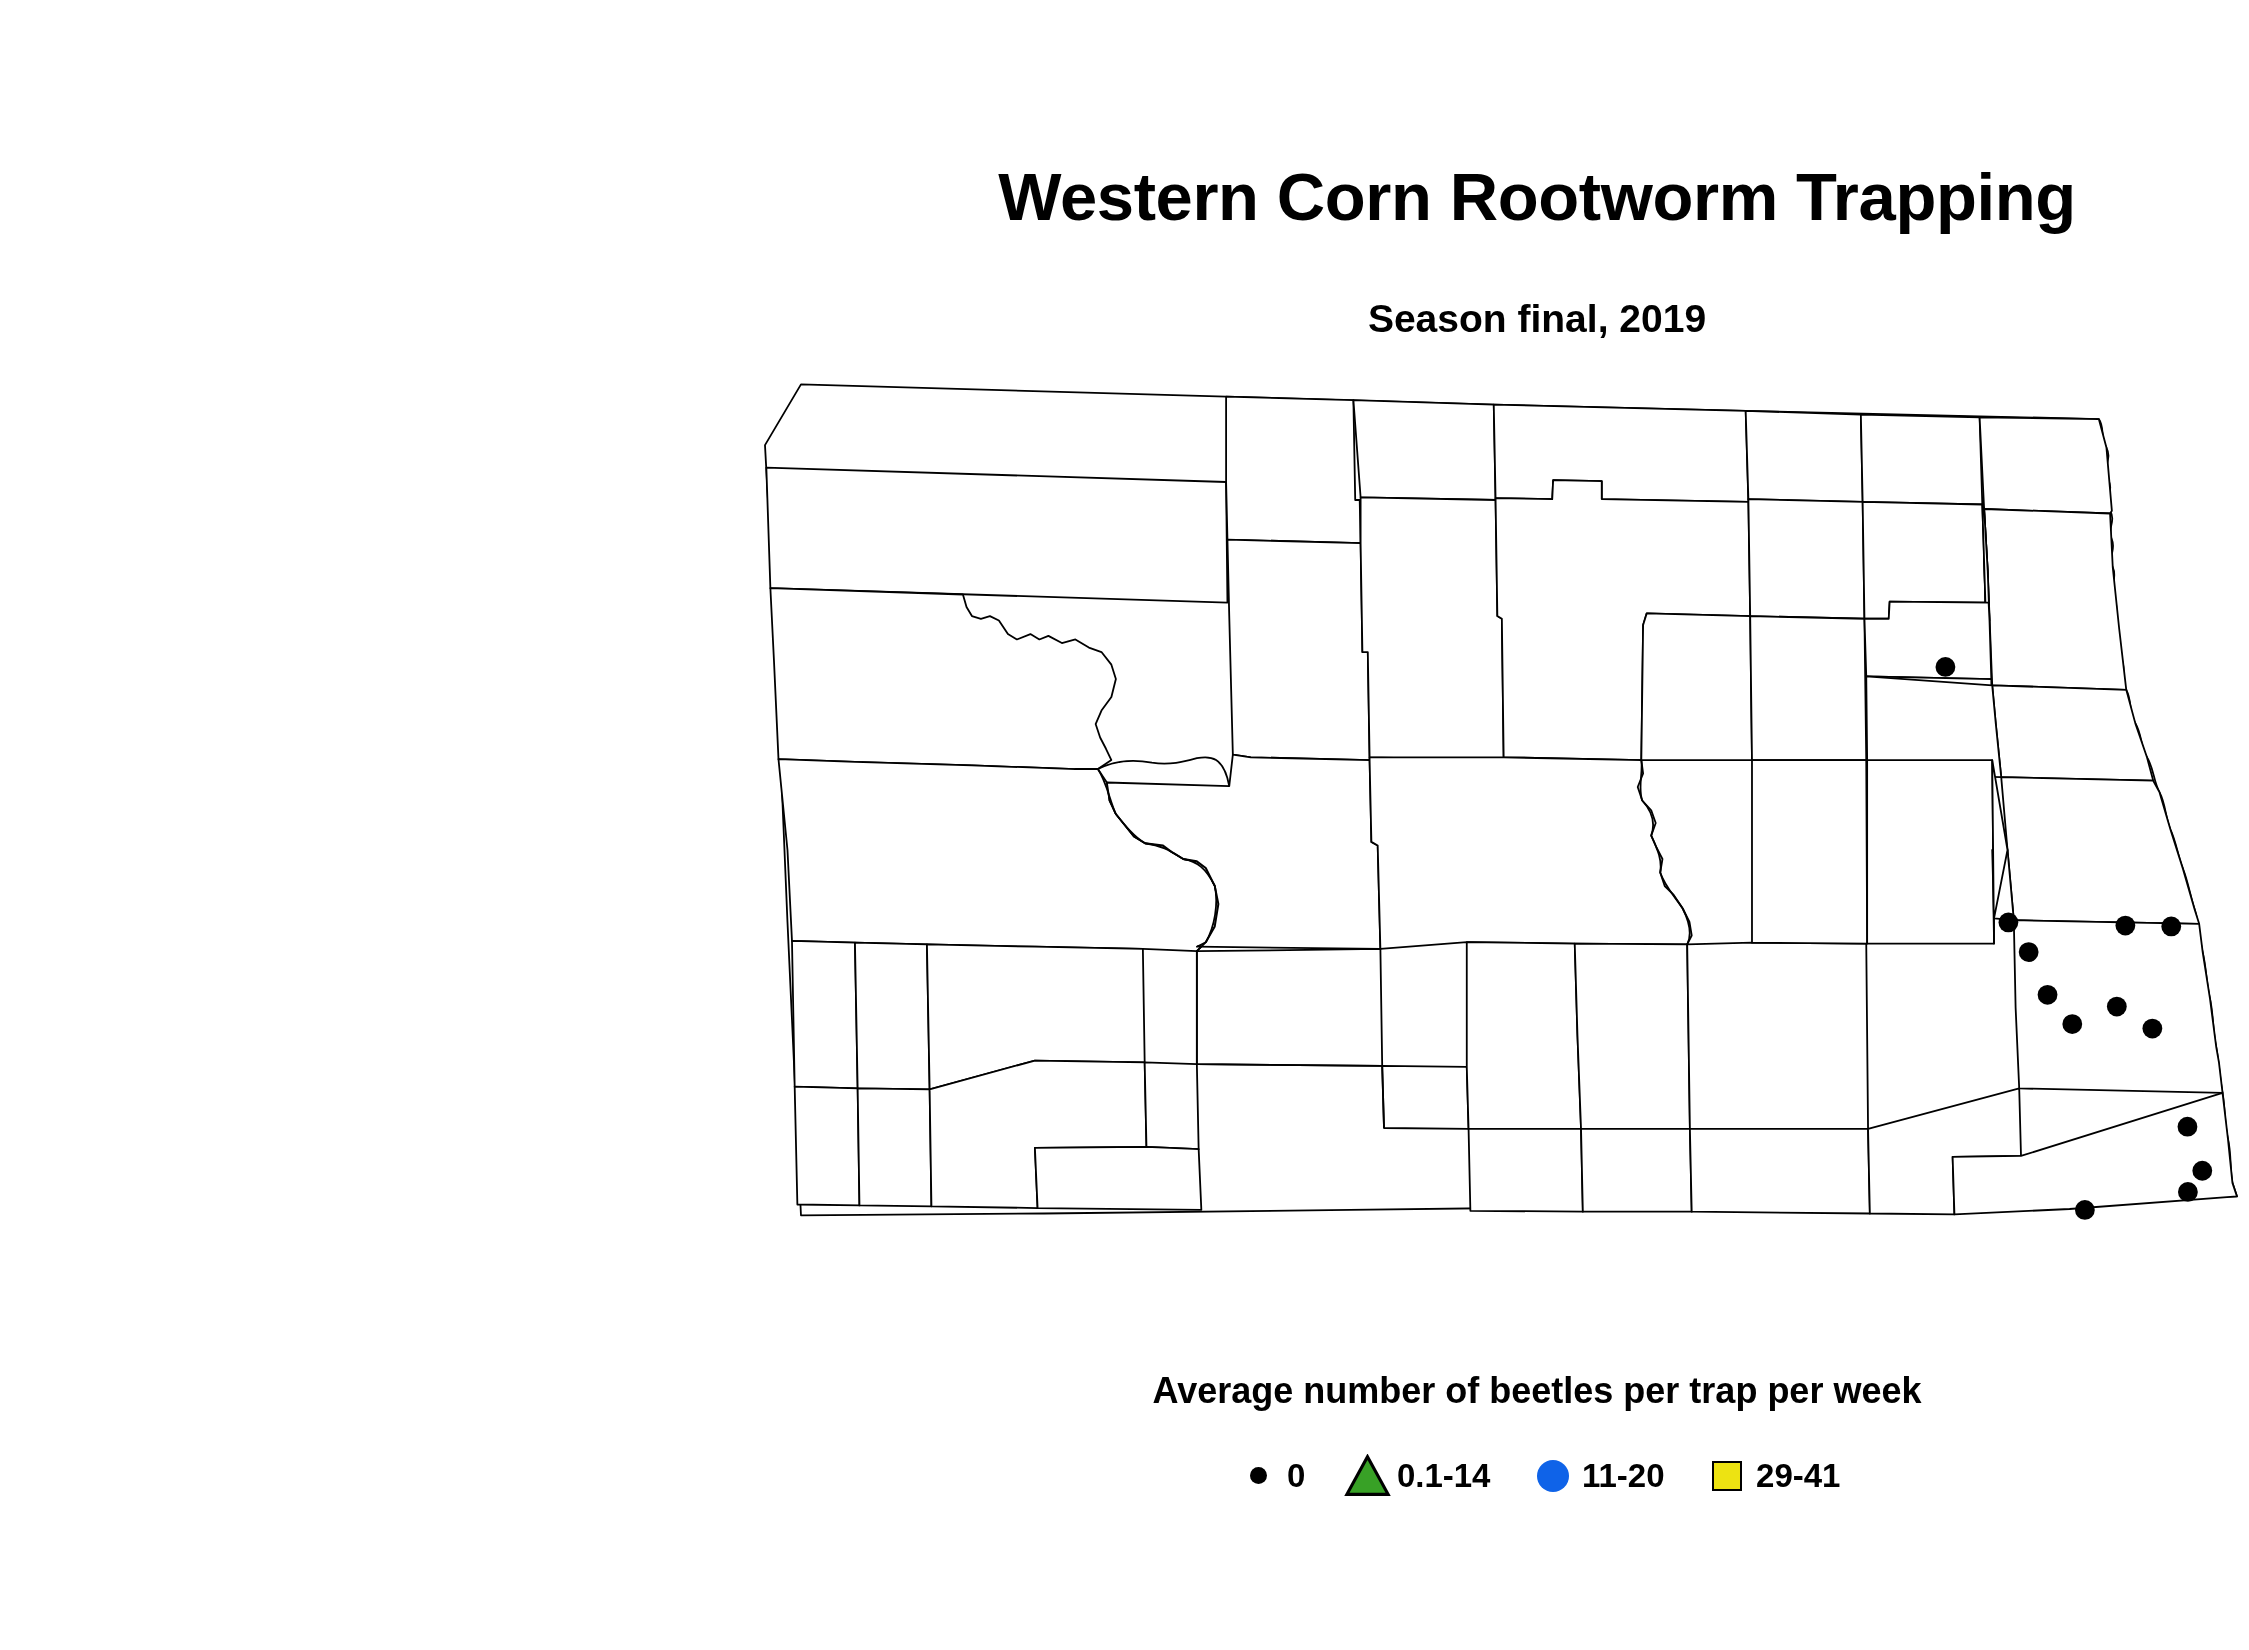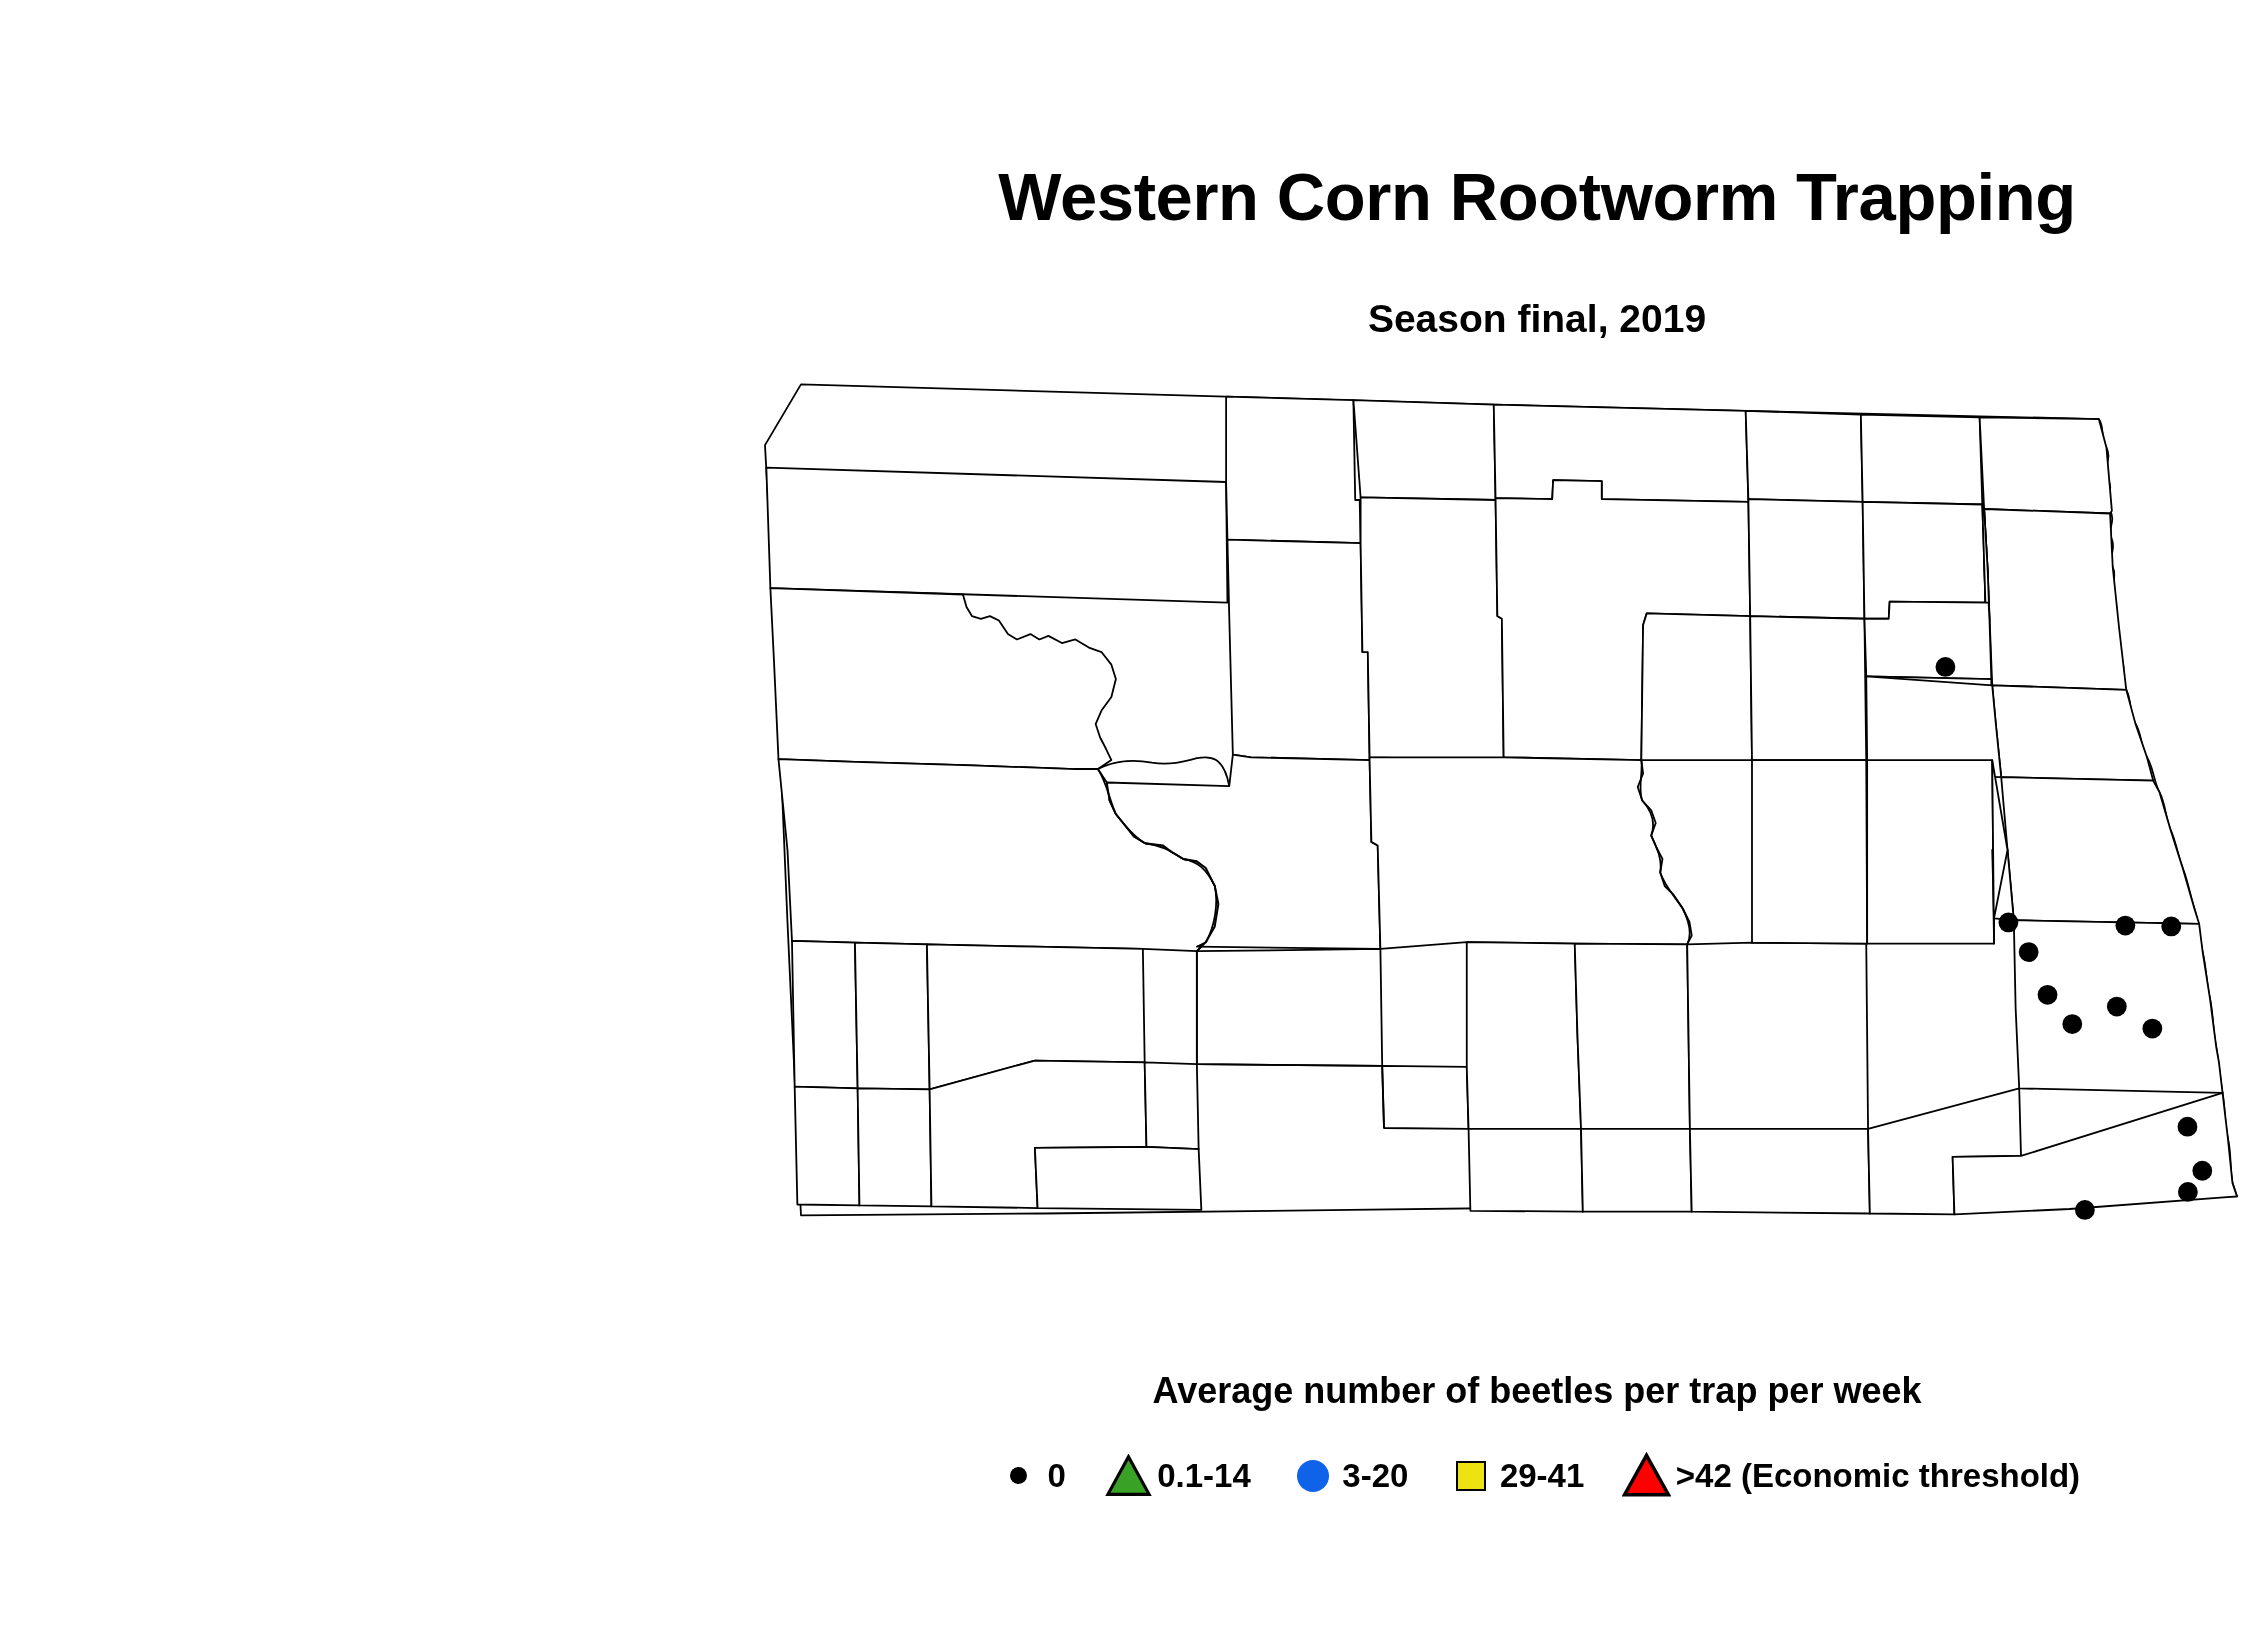--- a/index.html
+++ b/index.html
@@ -298,35 +298,27 @@
           <polygon points="52,6 98,90 6,90" fill="#38A126" stroke="#000000" stroke-width="7"></polygon>
         </svg>
       </span>
       <span class="legend-label">0.1-14</span>
     </div>
 
     <div class="legend-item">
       <span class="legend-sym">
         <span class="sym-circle" style="background:#0F63E8"></span>
       </span>
-      <span class="legend-label">3-20</span>
+      <span class="legend-label">11-20</span>
     </div>
 
     <div class="legend-item">
       <span class="legend-sym">
         <span class="sym-square" style="background:#EDE312"></span>
       </span>
       <span class="legend-label">29-41</span>
     </div>
 
-    <div class="legend-item">
-      <span class="legend-sym">
-        <svg width="50" height="47" viewBox="0 0 112 104">
-          <polygon points="56,6 106,96 6,96" fill="#FF0000" stroke="#000000" stroke-width="8"></polygon>
-        </svg>
-      </span>
-      <span class="legend-label">&gt;42 (Economic threshold)</span>
-    </div>
 
   </div>
 
 </div>
 
 
 </body></html>

